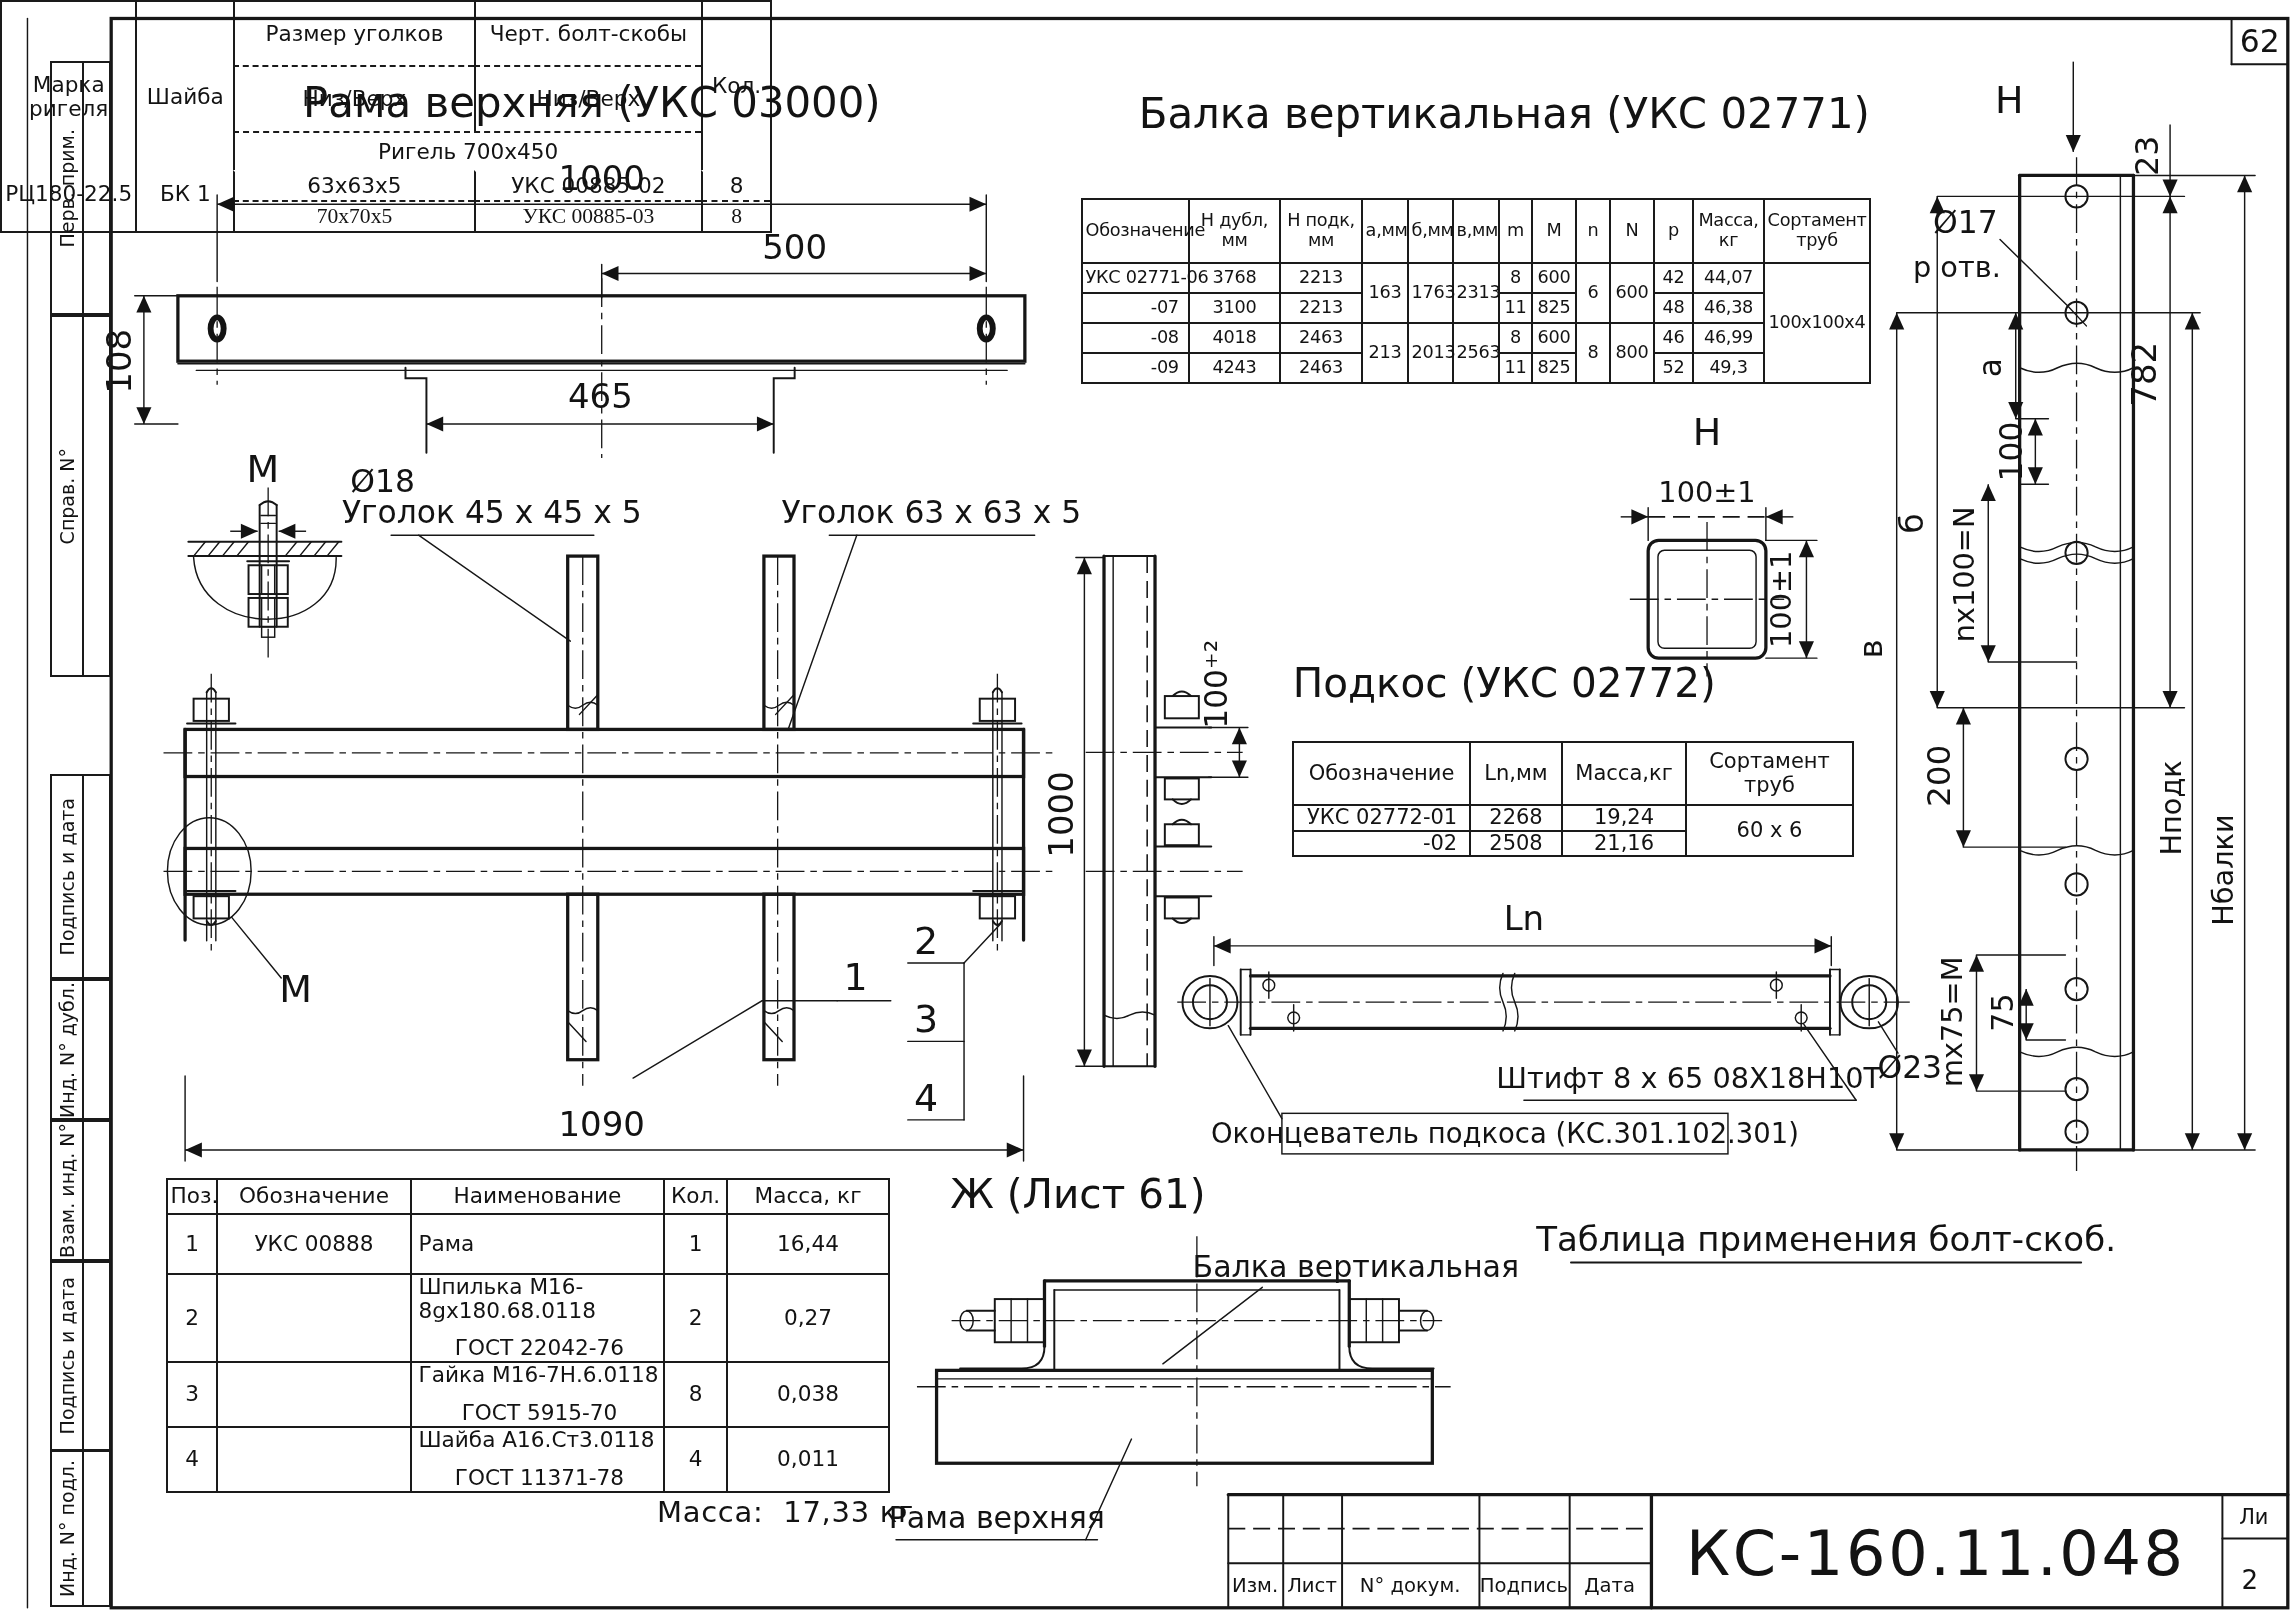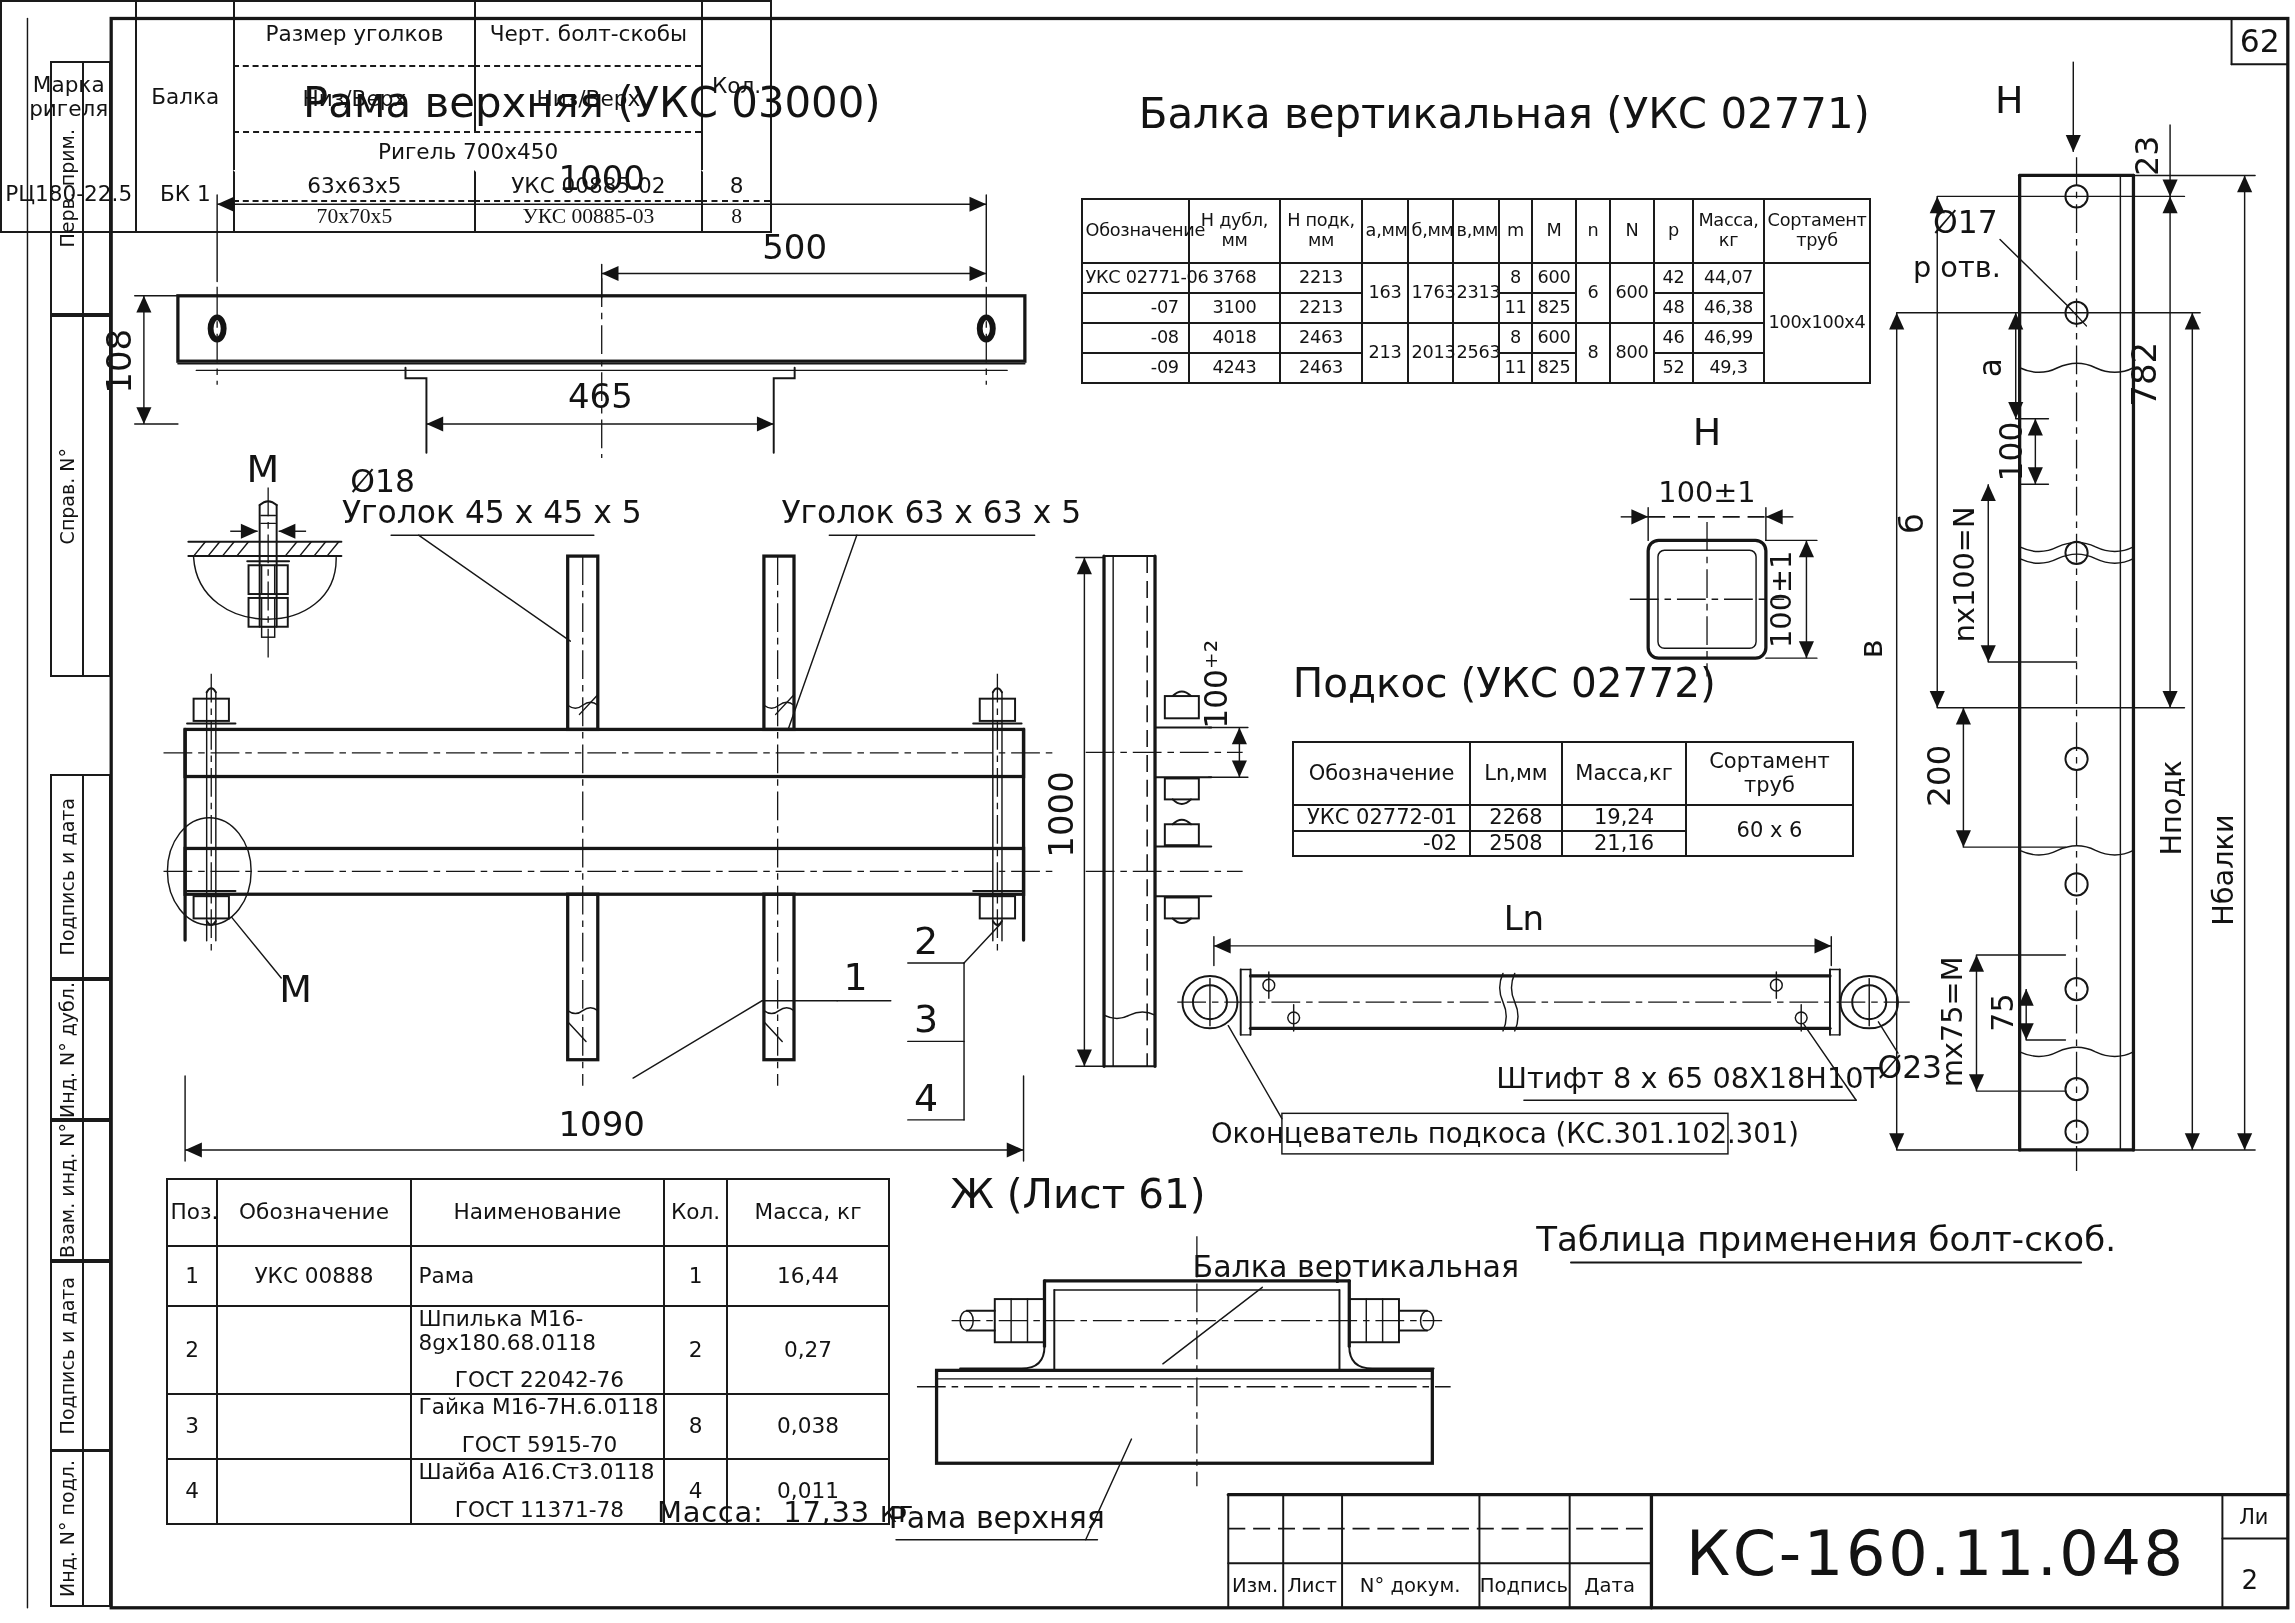--- a/index.html
+++ b/index.html
@@ -23,21 +23,21 @@
   .tbl th,.tbl td{border:2px solid #1a1a1a;text-align:center;vertical-align:middle;
       font-weight:normal;padding:0 2.6px;line-height:1.12;}
   .beam-tbl{left:1081px;top:198px;width:789px;font-size:17.7px;letter-spacing:-0.3px;}
   .beam-tbl tr{height:30px;} .beam-tbl tr.hd{height:64px;}
   .beam-tbl td{white-space:nowrap;}
   .beam-tbl td.ob{text-align:right;padding-right:9.2px;}
   .pod-tbl{left:1292px;top:741px;width:560px;font-size:21px;}
   .pod-tbl tr{height:16px;} .pod-tbl tr.hd{height:63px;}
   .pod-tbl td.ob{text-align:right;padding-right:11.8px;}
   .parts-tbl{left:166px;top:1178px;width:721px;font-size:21.6px;}
-  .parts-tbl tr.hd{height:67px;} .parts-tbl tr.r1{height:60px;}
+  .parts-tbl tr.hd{height:35px;} .parts-tbl tr.r1{height:60px;}
   .parts-tbl tr.rx{height:65px;}
   .parts-tbl td.nm{text-align:left;padding-left:6.5px;}
   .parts-tbl td.nm .n2{text-align:center;margin-top:13px;}
   .bolt-tbl{left:1446px;top:1287px;width:772px;font-size:21.6px;
       border:2px solid #1a1a1a;border-collapse:separate;border-spacing:0;}
   .bolt-tbl td{border:0;border-left:2px solid #1a1a1a;border-top:2px solid #1a1a1a;
       text-align:center;vertical-align:middle;line-height:1.1;padding:0 2.6px;}
   .bolt-tbl td.fc{border-left:none;}
   .bolt-tbl tr.r1 td{border-top:none;}
   .bolt-tbl td.bd{border-top:2px dashed #1a1a1a;}
@@ -650,21 +650,21 @@
         <col style="width:229px">
         <col style="width:69px">
       </colgroup>
   <tbody>
         <tr class="r1">
     <td class="fc stack" rowspan="5">
       <div class="sh">Марка ригеля</div>
       <div class="sv">РЦ180-22.5</div>
     </td>
     <td class="stack" rowspan="5">
-      <div class="sh">Балка</div>
+      <div class="sh">Шайба</div>
       <div class="sv">БК 1</div>
     </td>
     <td>Размер уголков</td>
     <td>Черт. болт-скобы</td>
     <td rowspan="3">Кол.</td>
   </tr>
   <tr class="r2">
     <td class="bd">Низ/Верх</td>
     <td class="bd">Низ/Верх</td>
   </tr>

